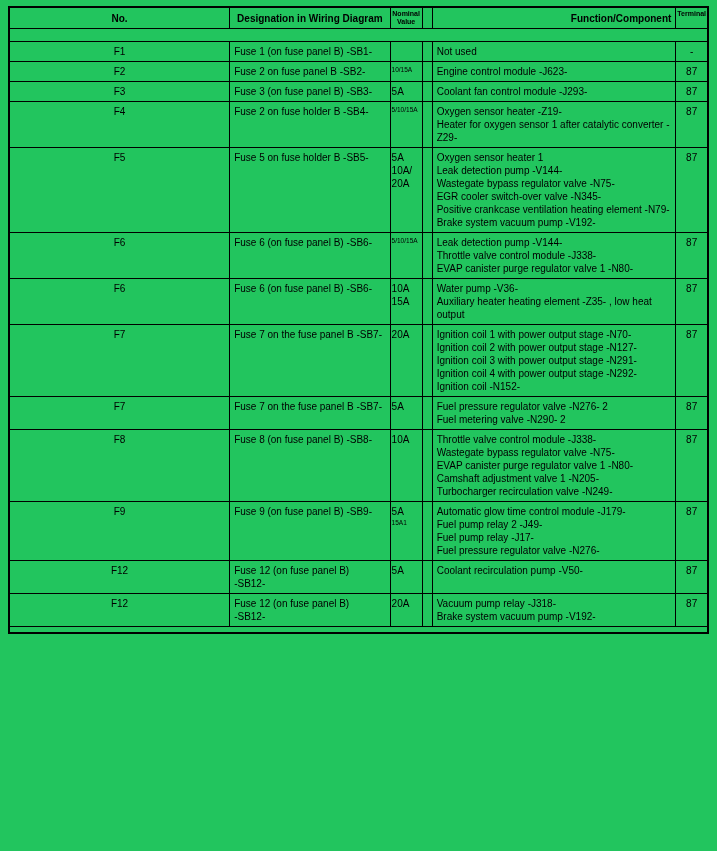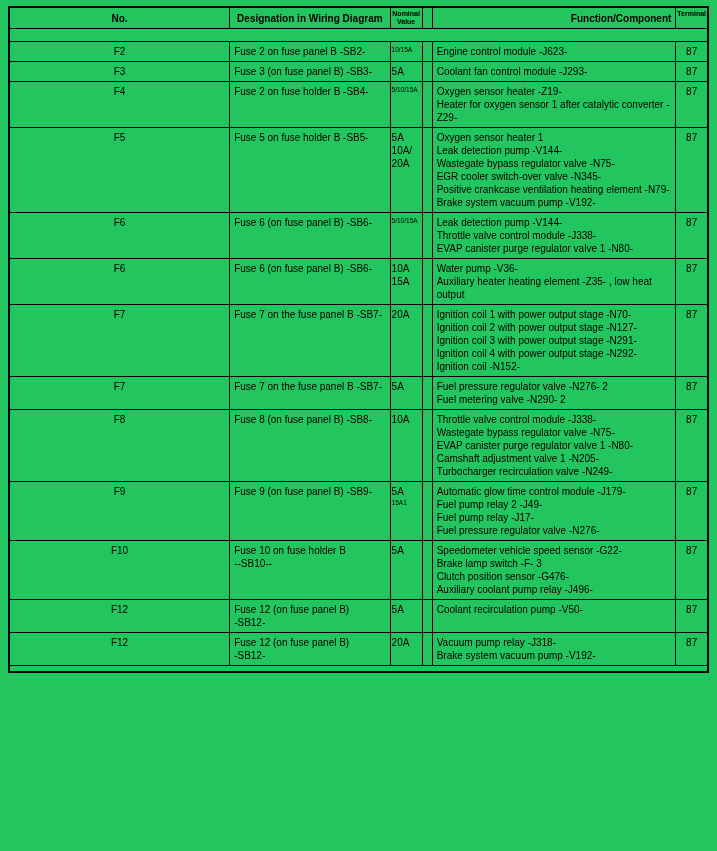--- a/index.html
+++ b/index.html
@@ -80,20 +80,28 @@
         <th class="h-gap"></th>
         <th class="h-fn">Function/Component</th>
         <th class="h-term">Terminal</th>
       </tr>
       <tr class="gap-row">
         <td colspan="6"></td>
       </tr>
     </thead>
     <tbody id="table-body">
 
+    <tr>
+          <td class="c-no">F1</td>
+          <td class="c-des">Fuse 1 (on fuse panel B) -SB1-</td>
+          <td class="c-nom"></td>
+          <td class="c-gap"></td>
+          <td class="c-fn">Not used</td>
+          <td class="c-term">-</td>
+        </tr>
         <tr>
           <td class="c-no">F2</td>
           <td class="c-des">Fuse 2 on fuse panel B -SB2-</td>
           <td class="c-nom">
             <div class="nom-line small">10/15A</div>
           </td>
           <td class="c-gap"></td>
           <td class="c-fn">Engine control module -J623-</td>
           <td class="c-term">87</td>
         </tr>
@@ -203,34 +211,20 @@
           <td class="c-des">Fuse 9 (on fuse panel B) -SB9-</td>
           <td class="c-nom">
             <div class="nom-line">5A</div>
             <div class="nom-line small">15A1</div>
           </td>
           <td class="c-gap"></td>
           <td class="c-fn">Automatic glow time control module -J179-
 Fuel pump relay 2 -J49-
 Fuel pump relay -J17-
 Fuel pressure regulator valve -N276-</td>
-          <td class="c-term">87</td>
-        </tr>
-        <tr>
-          <td class="c-no">F10</td>
-          <td class="c-des">Fuse 10 on fuse holder B
---SB10--</td>
-          <td class="c-nom">
-            <div class="nom-line">5A</div>
-          </td>
-          <td class="c-gap"></td>
-          <td class="c-fn">Speedometer vehicle speed sensor -G22-
-Brake lamp switch -F- 3
-Clutch position sensor -G476-
-Auxiliary coolant pump relay -J496-</td>
           <td class="c-term">87</td>
         </tr>
         <tr>
           <td class="c-no">F12</td>
           <td class="c-des">Fuse 12 (on fuse panel B)
 -SB12-</td>
           <td class="c-nom">
             <div class="nom-line">5A</div>
           </td>
           <td class="c-gap"></td>

